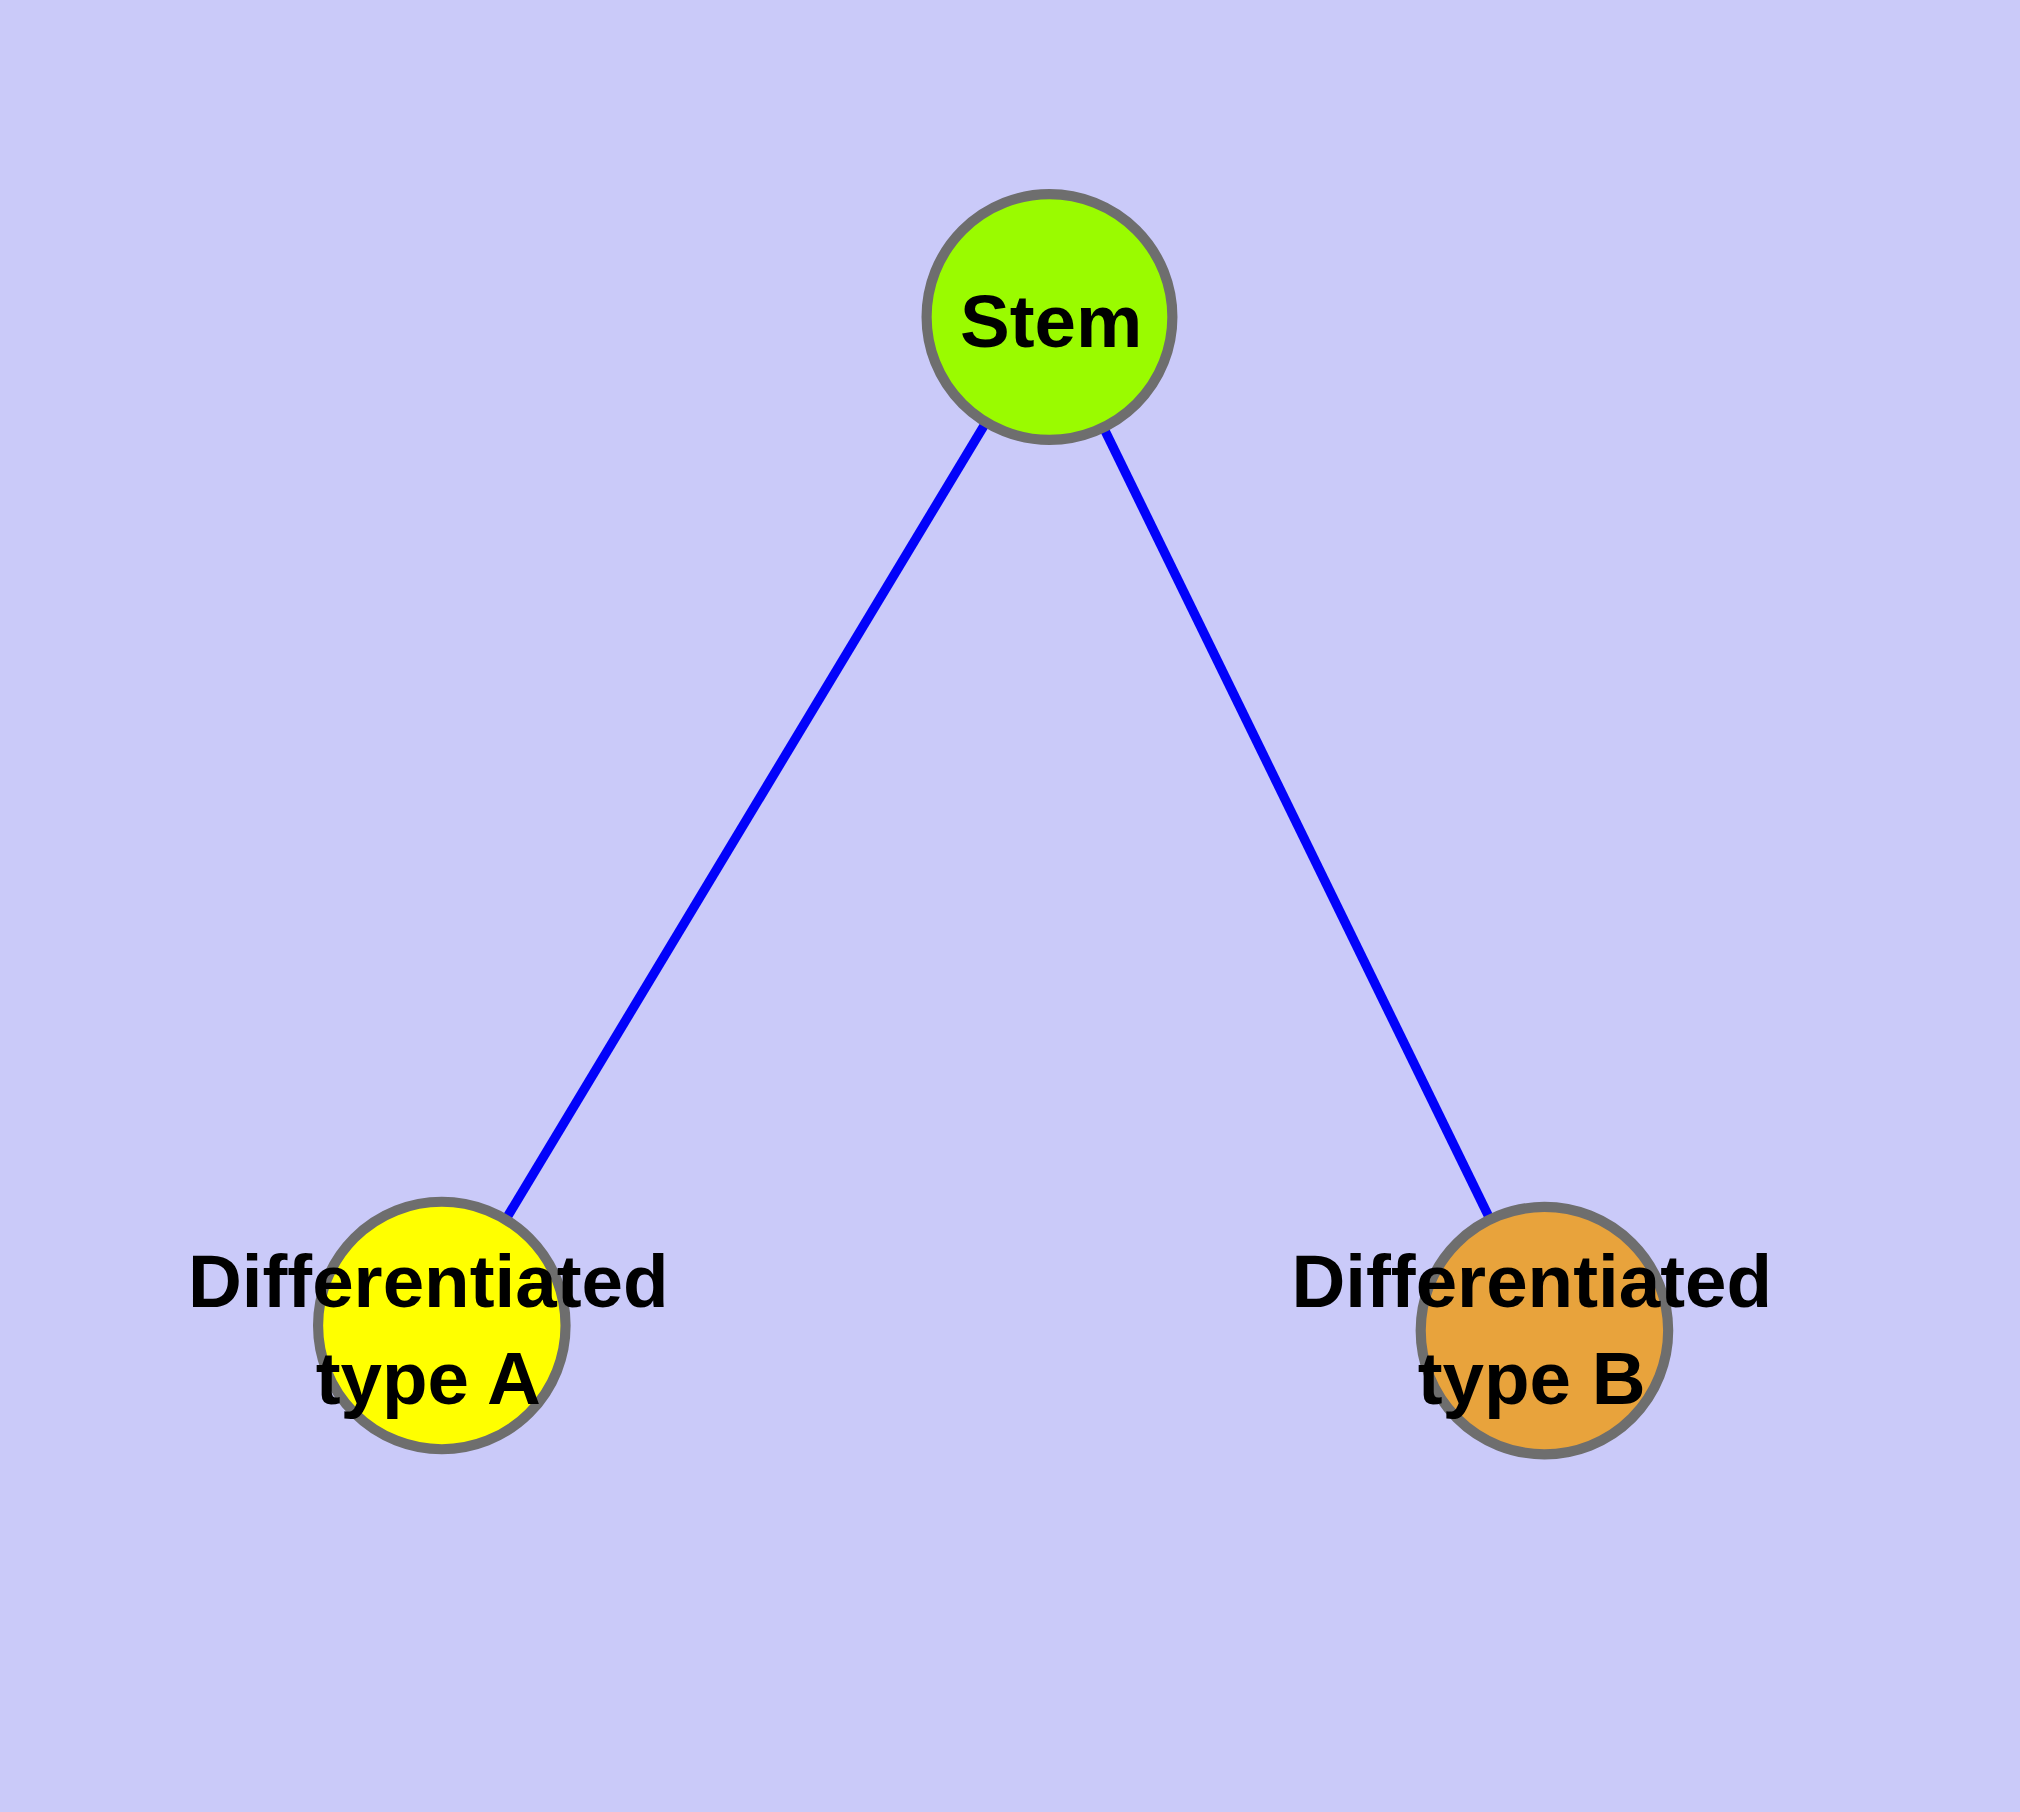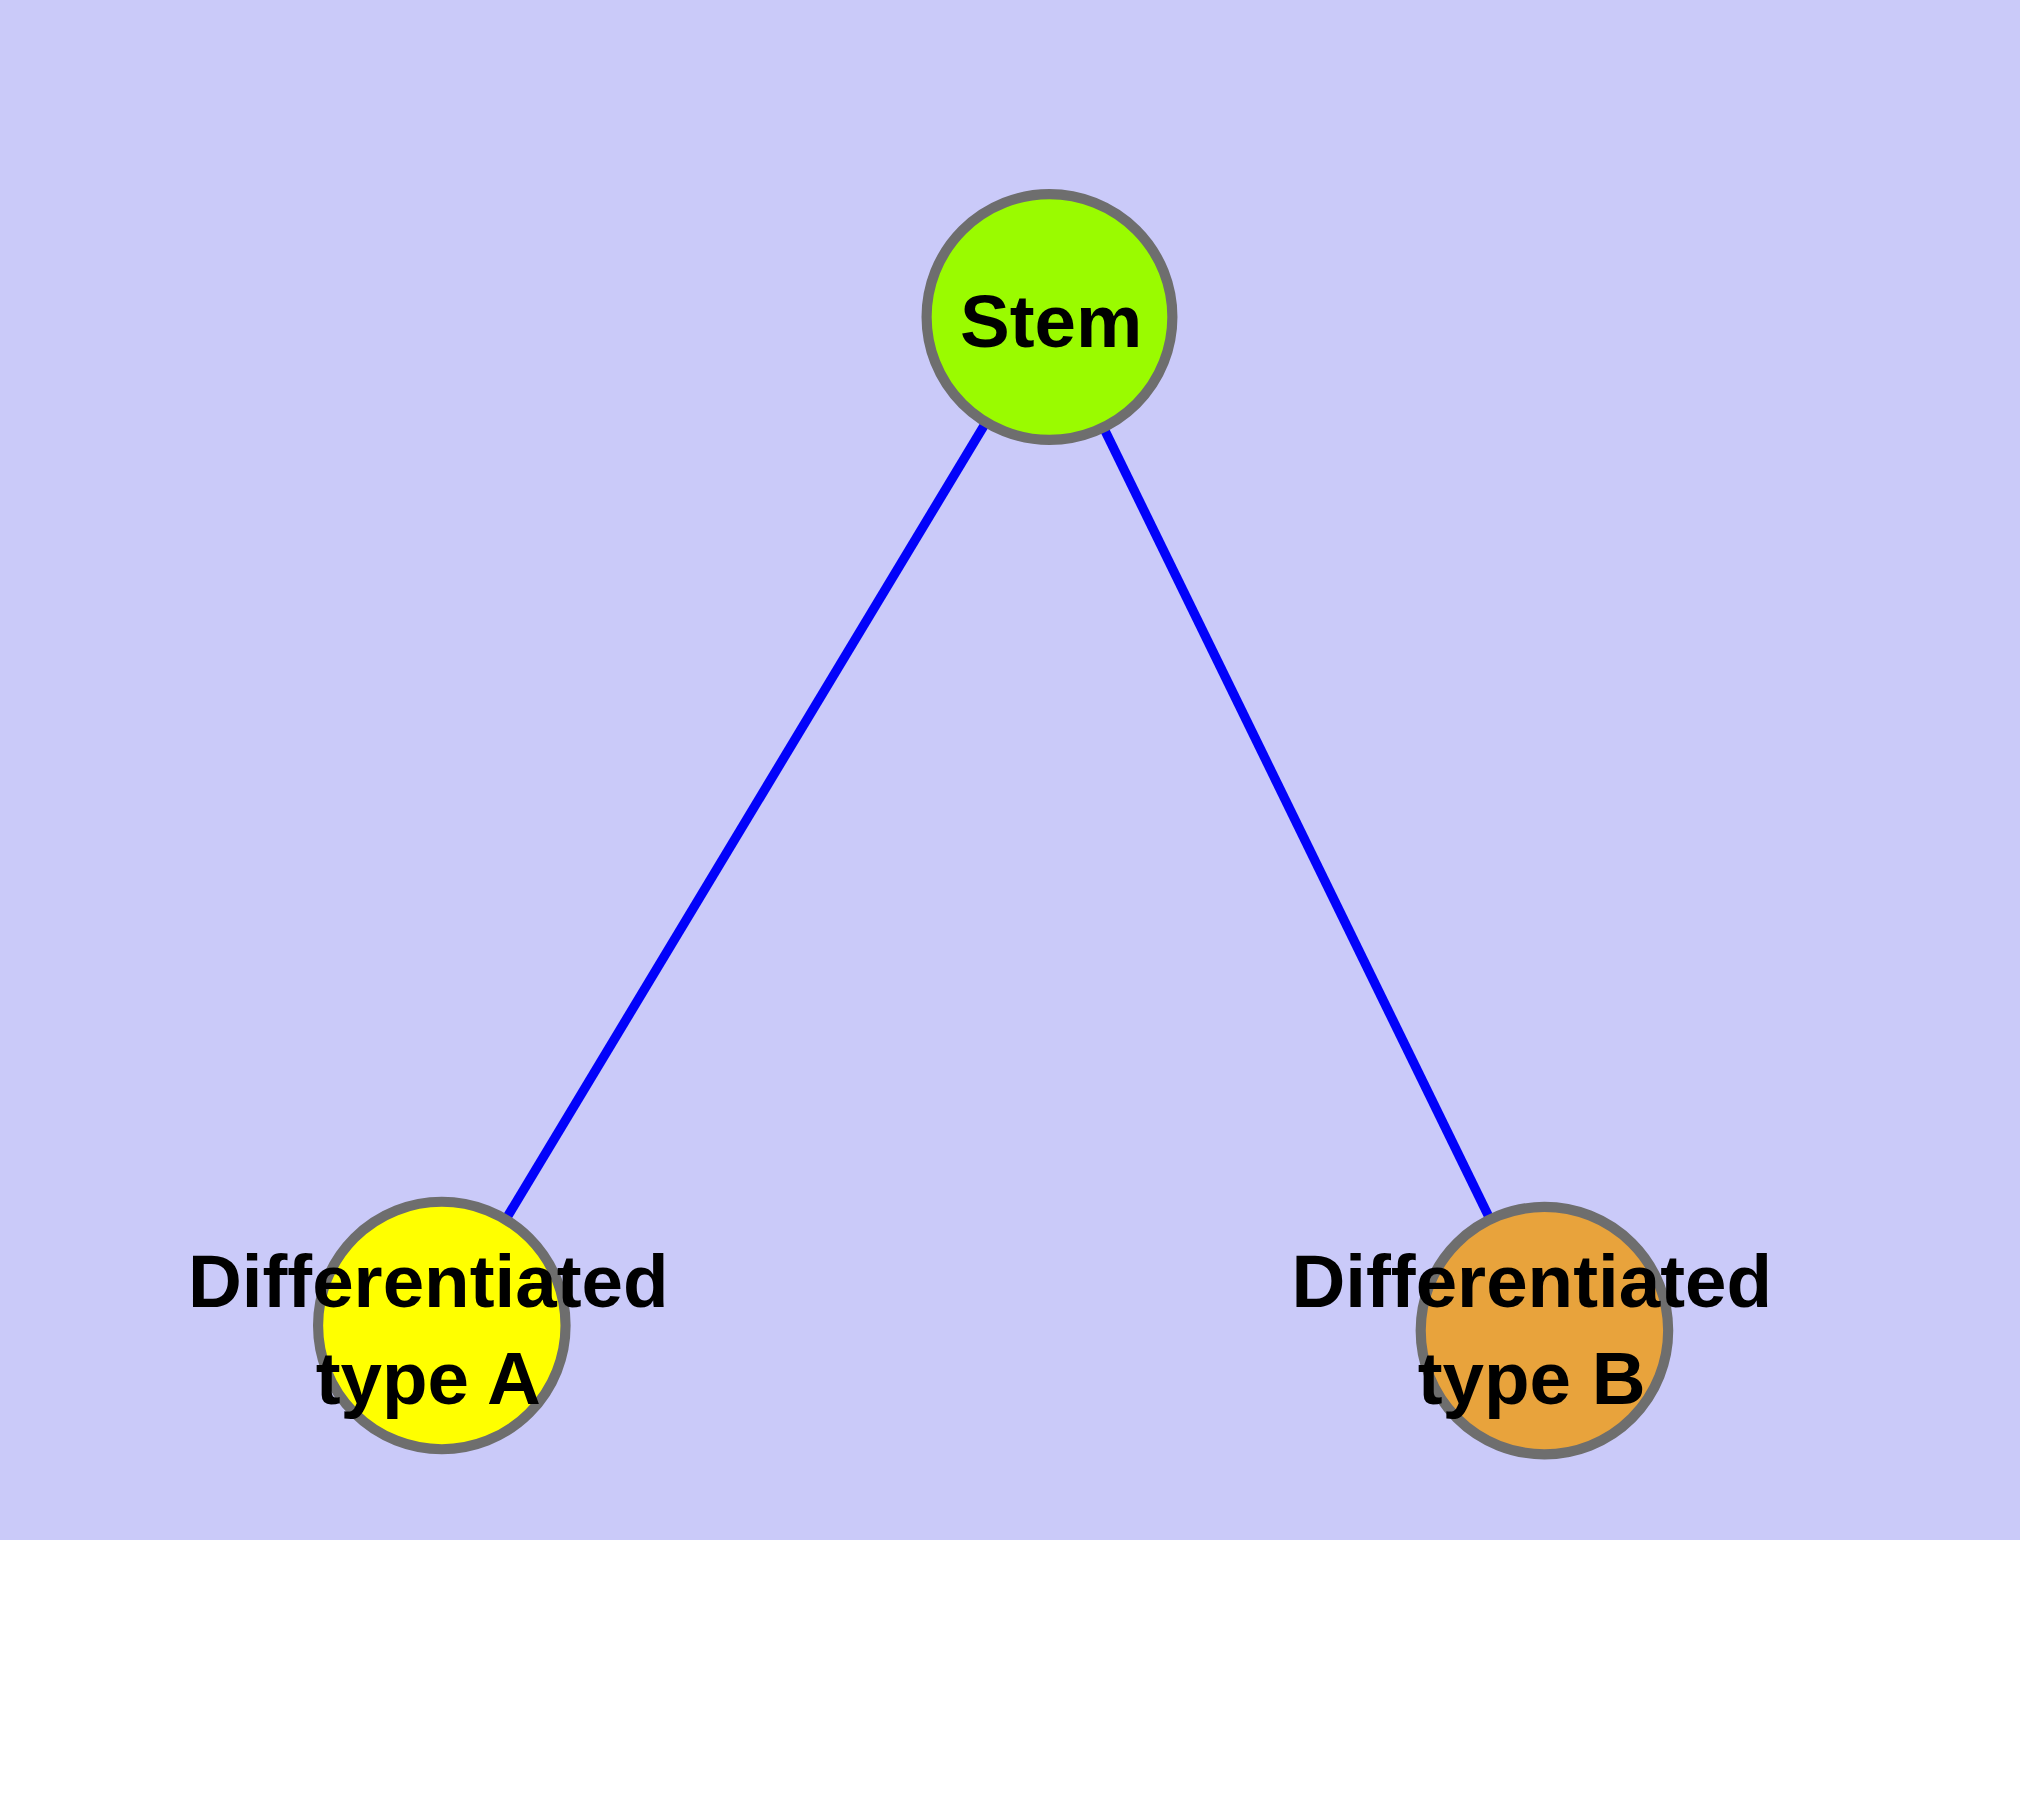--- a/index.html
+++ b/index.html
@@ -2,21 +2,21 @@
 <html style="font-size:13.6px"><head>
 <meta charset="utf-8">
 <style>
   html, body {
     margin: 0;
     padding: 0;
   }
   #canvas {
     position: relative;
     width: 2021px;
-    height: 1540px;
+    height: 1812px;
     background: #CACAF9;
     overflow: hidden;
     font-family: "Liberation Sans", sans-serif;
     text-decoration: underline;
   }
   svg.graph {
     display: block;
     width: 2021px;
     height: 1812px;
   }

